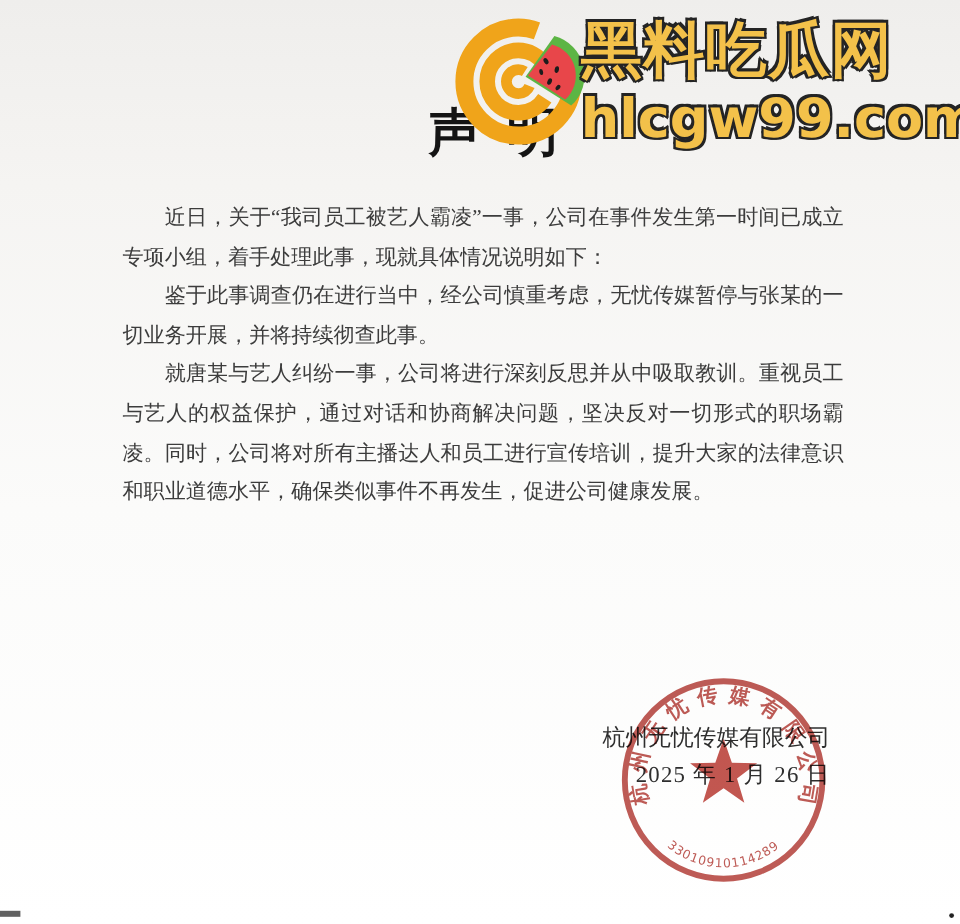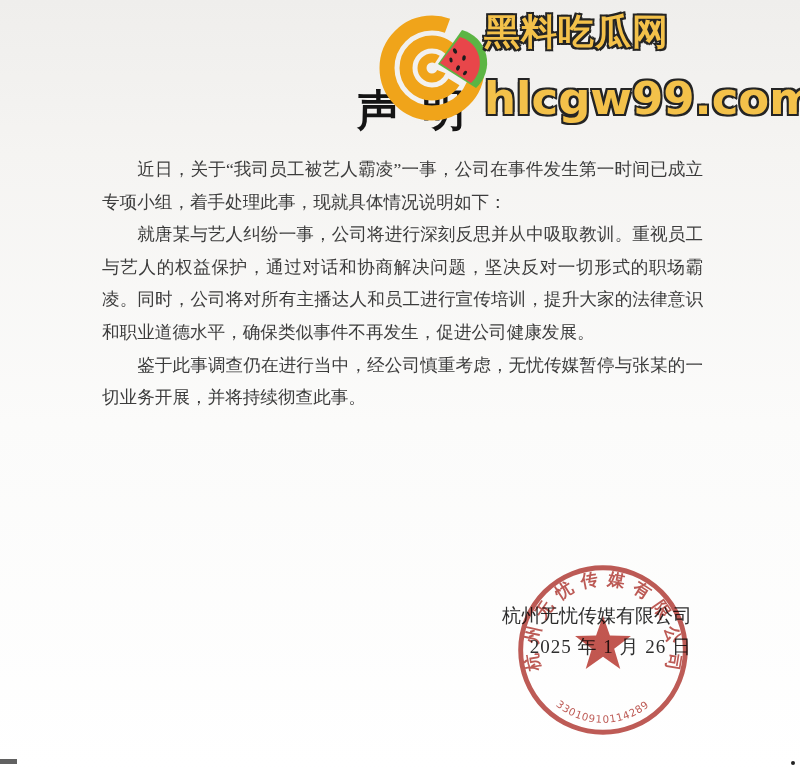--- a/index.html
+++ b/index.html
@@ -14,21 +14,21 @@
     height: 770px;
     background: linear-gradient(180deg, #efeeec 0%, #f5f4f2 20%, #fbfbfa 55%, #ffffff 100%);
     overflow: hidden;
   }
 
   
   .wm-site-name {
     position: absolute;
     left: 484px; top: 8px;
     font-family: "DejaVu Sans", "Liberation Sans", sans-serif;
-    font-size: 36px;
+    font-size: 51px;
     font-weight: 900;
     letter-spacing: 1px;
     color: #f3c14a;
     -webkit-text-stroke: 3px #242424;
     paint-order: stroke fill;
     text-shadow: -2px -2px 0 #242424, 2px -2px 0 #242424, -2px 2px 0 #242424, 2px 2px 0 #242424;
     z-index: 6;
     white-space: nowrap;
   }
   .wm-site-url {
@@ -58,21 +58,21 @@
     left: 357px; top: 82px;
     font-size: 43px;
     font-weight: 700;
     letter-spacing: 22px;
     color: #141414;
     z-index: 2;
     white-space: nowrap;
   }
   .doc-body {
     position: absolute;
-    left: 102px; top: 153px;
+    left: 102px; top: 165px;
     width: 601px;
     font-size: 17.6px;
     line-height: 32.6px;
     color: #3c3c3c;
     text-align: justify;
     z-index: 1;
   }
   .doc-body p { text-indent: 2em; margin: 0; }
 
   .signature {
@@ -131,22 +131,22 @@
     </g>
   </svg>
 
   <div class="wm-site-name">黑料吃瓜网</div>
   <div class="wm-site-url">hlcgw99.com</div>
 
   <div class="doc-title">声明</div>
 
   <div class="doc-body">
     <p>近日，关于“我司员工被艺人霸凌”一事，公司在事件发生第一时间已成立专项小组，着手处理此事，现就具体情况说明如下：</p>
+    <p>鉴于此事调查仍在进行当中，经公司慎重考虑，无忧传媒暂停与张某的一切业务开展，并将持续彻查此事。</p>
     <p>就唐某与艺人纠纷一事，公司将进行深刻反思并从中吸取教训。重视员工与艺人的权益保护，通过对话和协商解决问题，坚决反对一切形式的职场霸凌。同时，公司将对所有主播达人和员工进行宣传培训，提升大家的法律意识和职业道德水平，确保类似事件不再发生，促进公司健康发展。</p>
-    <p>鉴于此事调查仍在进行当中，经公司慎重考虑，无忧传媒暂停与张某的一切业务开展，并将持续彻查此事。</p>
   </div>
 
   <div class="signature">
     <div class="sig-company">杭州无忧传媒有限公司</div>
     <div class="sig-date">2025 年 1 月 26 日</div>
   </div>
 
   <svg class="seal" viewBox="-100 -100 200 200" xmlns="http://www.w3.org/2000/svg">
     <defs>
       <path id="sealArcTop" d="M -63 23 A 67 67 0 1 1 63 23"></path>

